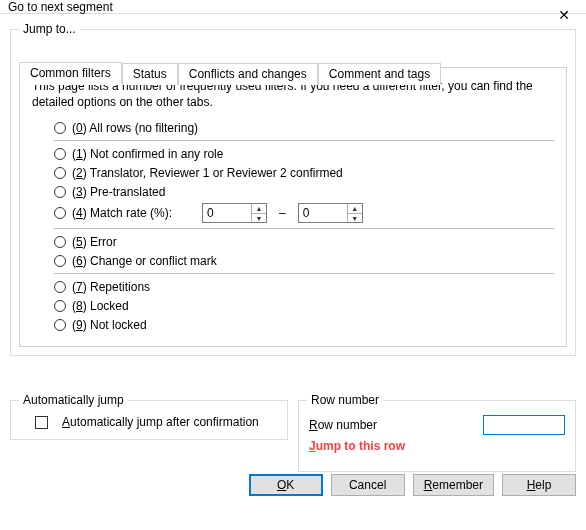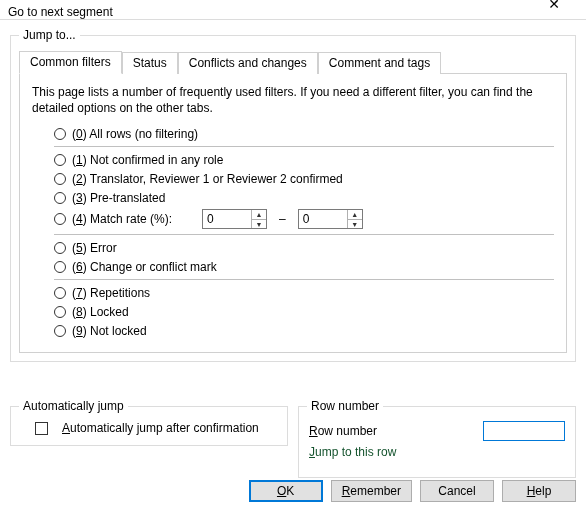--- a/index.html
+++ b/index.html
@@ -7,25 +7,25 @@
     margin: 0;
     font-family: "Segoe UI", Tahoma, sans-serif;
     font-size: 12px;
     background: #fff;
     color: #000;
     width: 586px;
     height: 530px;
     overflow: hidden;
   }
   .titlebar {
-    height: 20px;
-    display: flex;
-    align-items: flex-end;
+    height: 14px;
+    display: flex;
+    align-items: flex-start;
     justify-content: space-between;
-    padding: 0 10px 0 8px;
+    padding: 0 0 0 8px;
     border-bottom: 1px solid #dcdcdc;
   }
   .title { font-size: 12px; }
   .close-btn {
     width: 44px;
     height: 30px;
     display: flex;
     align-items: center;
     justify-content: center;
     font-size: 14px;
@@ -51,21 +51,21 @@
     position: relative;
     margin-top: 2px;
   }
   .tab {
     border: 1px solid #d0d0d0;
     border-bottom: none;
     background: #fff;
     padding: 3px 10px 4px;
     margin-right: 0px;
     position: relative;
-    top: 1px;
+    top: 18px;
     cursor: default;
     color: #000;
   }
   .tab.inactive {
     background: #fff;
     color: #000;
   }
   .tab.active {
     background: #fff;
     z-index: 2;
@@ -161,21 +161,21 @@
     padding: 2px 16px;
   }
   input.textbox {
     border: 1px solid #0078d7;
     height: 20px;
     width: 82px;
     font: inherit;
     padding: 0 4px;
     background: #fff;
   }
-  .disabled { color: #14532d; }
+  .disabled { color: #ef4444; font-weight: bold; }
   .dir-options {
     display: flex;
     gap: 60px;
     padding: 2px 4px;
   }
   .buttons {
     display: flex;
     justify-content: flex-end;
     gap: 8px;
     padding-top: 2px;
@@ -303,18 +303,18 @@
         </div>
         <div class="rn-row">
           <span class="disabled hot"><span><u>J</u>ump to this row</span></span>
         </div>
       </fieldset>
     </div>
   </div>
 
   <div class="buttons">
     <button class="btn default"><span><u>O</u>K</span></button>
+    <button class="btn">Cancel</button>
     <button class="btn"><span><u>R</u>emember</span></button>
-    <button class="btn">Cancel</button>
     <button class="btn"><span><u>H</u>elp</span></button>
   </div>
 
 </div>
 
 </body></html>

